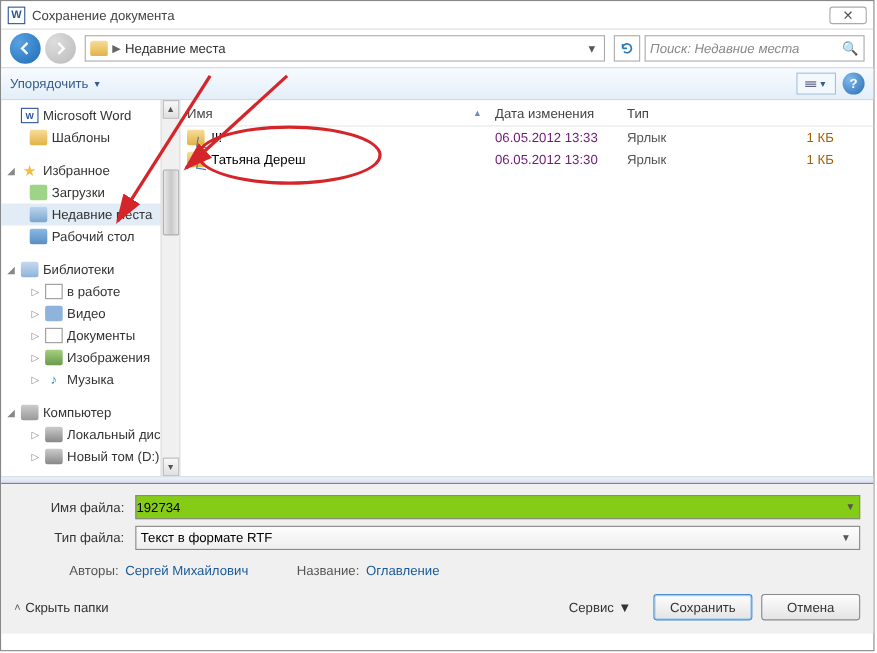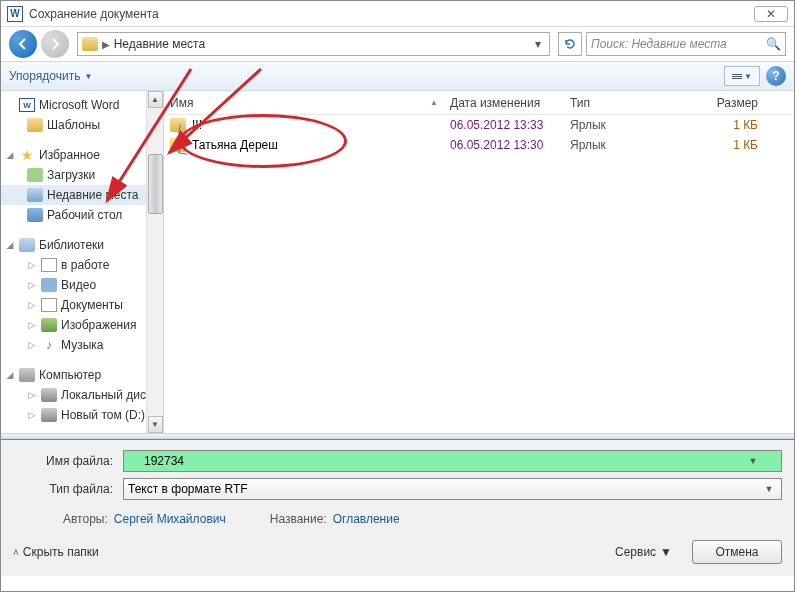--- a/index.html
+++ b/index.html
@@ -67,21 +67,21 @@
 .rows .row .c{padding:0 6px;}
 .rows .row .c1{width:280px;display:flex;align-items:center;gap:6px;}
 .rows .row .c2{width:120px;color:#701a75;}
 .rows .row .c3{width:110px;color:#555;}
 .rows .row .c4{width:90px;color:#a16207;text-align:right;}
 .fic{width:16px;height:14px;background:linear-gradient(#f7dc9a,#e2b344);border-radius:2px;position:relative;}
 .fic::after{content:"";position:absolute;right:-2px;bottom:-2px;width:8px;height:8px;border:1px solid #3a7ab8;border-right:none;border-top:none;transform:rotate(10deg);}
 .bottompane{border-top:1px solid #ec4899;padding:10px 12px 8px;background:#f0f0f0;}
 .formrow{display:flex;align-items:center;margin-bottom:6px;}
 .formrow label{width:110px;text-align:right;padding-right:10px;color:#333;}
-.formrow .inp{flex:1;height:22px;border:1px solid #888;background:#86efac;padding:0 20px;display:flex;align-items:center;}
+.formrow .inp{flex:1;height:22px;border:1px solid #888;background:#84cc16;padding:0 0;display:flex;align-items:center;}
 .formrow .combo{flex:1;height:22px;border:1px solid #888;background:linear-gradient(#fdfdfd,#eee);padding:0 4px;display:flex;align-items:center;}
 .formrow .dd{width:16px;text-align:center;color:#555;font-size:9px;}
 .meta{display:flex;gap:44px;padding:6px 0 10px 50px;color:#555;}
 .meta .lnk{color:#1a5a9a;}
 .meta .pair{display:flex;gap:6px;}
 .btnrow{display:flex;align-items:center;padding:4px 0;}
 .btnrow .hide{display:flex;align-items:center;gap:4px;color:#333;}
 .btnrow .hide .chv{font-size:10px;color:#555;}
 .btnrow .bsp{flex:1;}
 .btnrow .tool{display:flex;align-items:center;gap:4px;color:#333;margin-right:12px;}
@@ -242,23 +242,20 @@
             <span>Имя</span>
             <span style="flex:1"></span>
             <span class="sort">▲</span>
           </div>
         <div class="c c2">
             <span>Дата изменения</span>
           </div>
         <div class="c c3">
             <span>Тип</span>
           </div>
-        <div class="c c4">
-            <span>Размер</span>
-          </div>
       </div>
       <div class="rows">
         <div class="row">
           <div class="c c1">
               <span class="fic"></span>
               <span>!!!</span>
             </div>
           <div class="c c2">06.05.2012 13:33</div>
           <div class="c c3">Ярлык</div>
           <div class="c c4">1 КБ</div>
@@ -308,20 +305,21 @@
     <div class="btnrow">
       <div class="hide">
           <span class="chv">˄</span>
           <span>Скрыть папки</span>
         </div>
       <div class="bsp"></div>
       <div class="tool">
           <span>Сервис</span>
           <span class="dd">▼</span>
         </div>
+      <button class="primary">Сохранить</button>
       <button>Отмена</button>
     </div>
   </div>
 
   <div class="annot-ellipse" style="left:178px;top:113px;width:168px;height:54px;"></div>
   <svg class="annot-arrow" style="left:88px;top:62px;" width="110" height="150">
     <defs>
         <marker id="ah" markerWidth="10" markerHeight="10" refX="8" refY="3" orient="auto">
           <path d="M0,0 L0,6 L9,3 z" fill="#d4252a"></path>
         </marker>

